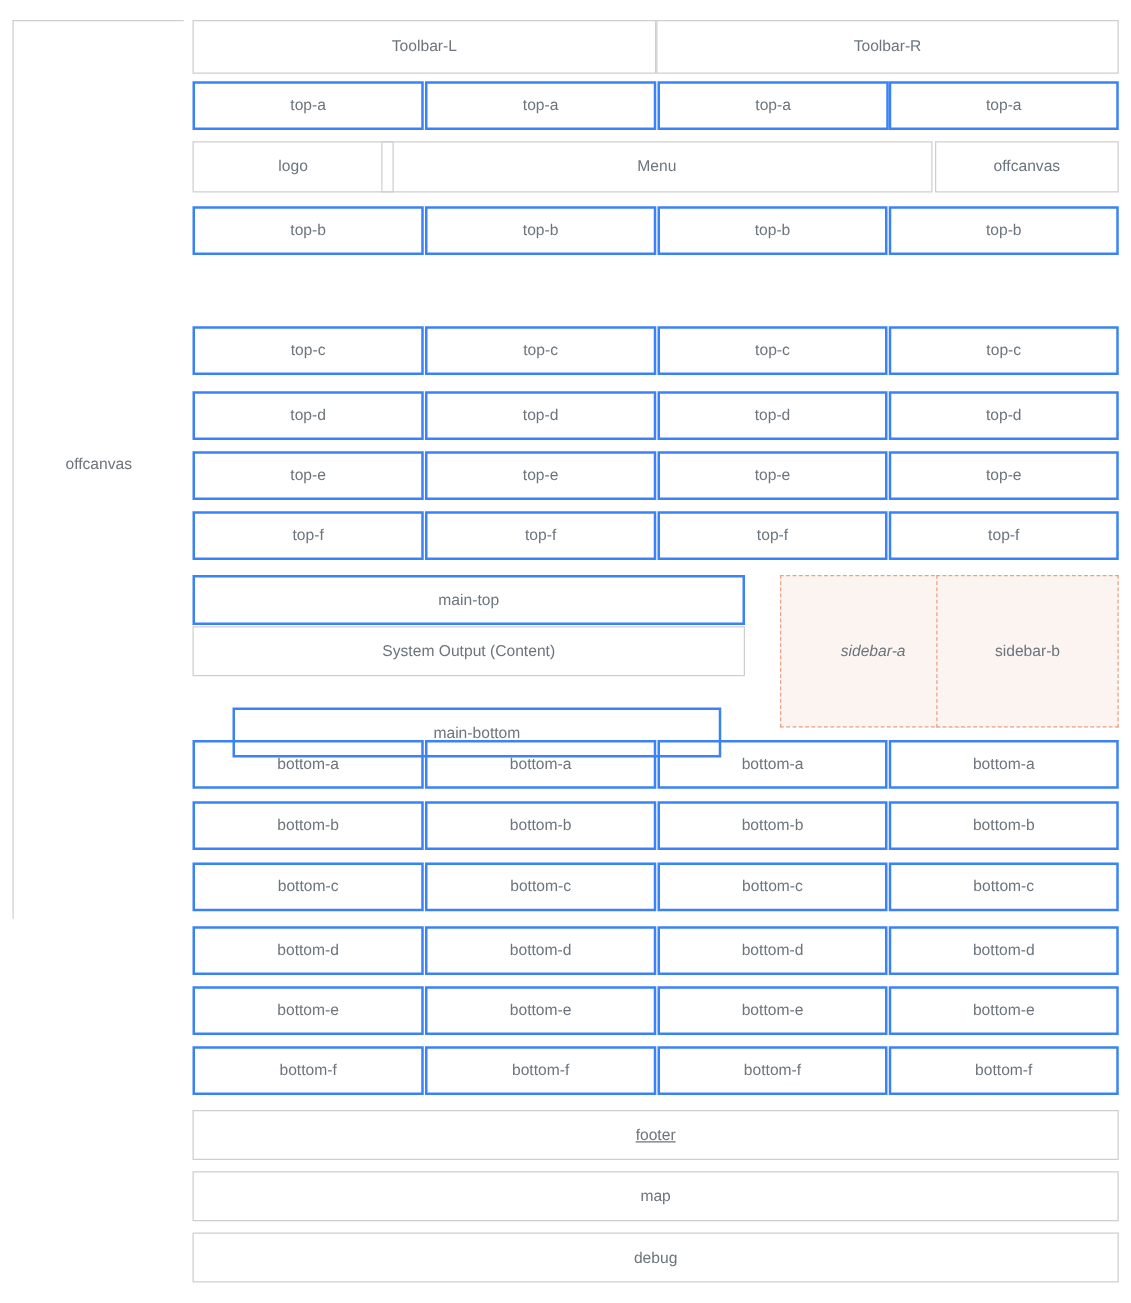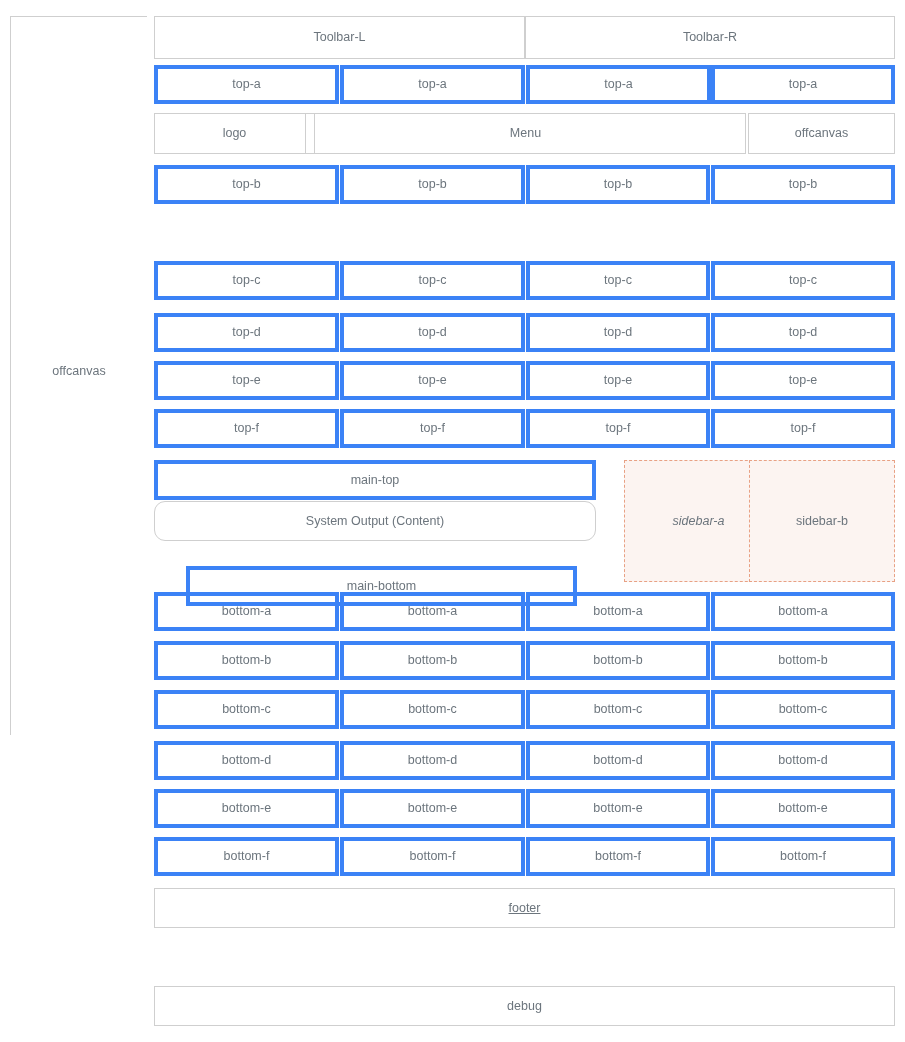--- a/index.html
+++ b/index.html
@@ -27,21 +27,21 @@
     align-items: center;
     justify-content: center;
     font-size: 12.5px;
     line-height: 1.2;
     color: #6c757d;
     text-align: center;
     background: transparent;
     white-space: nowrap;
   }
 
-  .b-blue  { border: 4px solid #3b82f6; }
+  .b-blue  { border: 2px solid #3b82f6; }
   .b-gray  { border: 1px solid #cfcfcf; }
   .b-dash  { border: 1px dashed #e8a184; background: #fcf4f1; }
 
   
   .offcanvas-left {
     position: absolute;
     left: 10px;
     top: 16px;
     width: 137px;
     height: 719px;
@@ -159,21 +159,21 @@
   <div class="box b-blue" style="left:526px; top:409px; width:184px; height:39px;">
     <span>top-f</span>
   </div>
   <div class="box b-blue" style="left:711px; top:409px; width:184px; height:39px;">
     <span>top-f</span>
   </div>
 
   <div class="box b-blue" style="left:154px; top:460px; width:442px; height:40px;">
     <span>main-top</span>
   </div>
-  <div class="box b-gray" style="left:154px; top:501px; width:442px; height:40px;border-radius:11px;">
+  <div class="box b-gray" style="left:154px; top:501px; width:442px; height:40px;">
     <span>System Output (Content)</span>
   </div>
   <div class="box b-blue" style="left:154px; top:566px; width:391px; height:40px;margin-left:32px;">
     <span>main-bottom</span>
   </div>
 
   <div class="box b-dash" style="left:624px; top:460px; width:149px; height:122px;font-style:italic;">
     <span>sidebar-a</span>
   </div>
   <div class="box b-dash" style="left:749px; top:460px; width:146px; height:122px;">
@@ -255,18 +255,21 @@
     <span>bottom-f</span>
   </div>
   <div class="box b-blue" style="left:711px; top:837px; width:184px; height:39px;">
     <span>bottom-f</span>
   </div>
 
   <div class="box b-gray" style="left:154px; top:888px; width:741px; height:40px;text-decoration:underline;">
     <span>footer</span>
   </div>
 
+  <div class="box b-gray" style="left:154px; top:937px; width:741px; height:40px;">
+    <span>map</span>
+  </div>
 
   <div class="box b-gray" style="left:154px; top:986px; width:741px; height:40px;justify-content:center;">
     <span>debug</span>
   </div>
 
 </div>
 
 </body></html>

